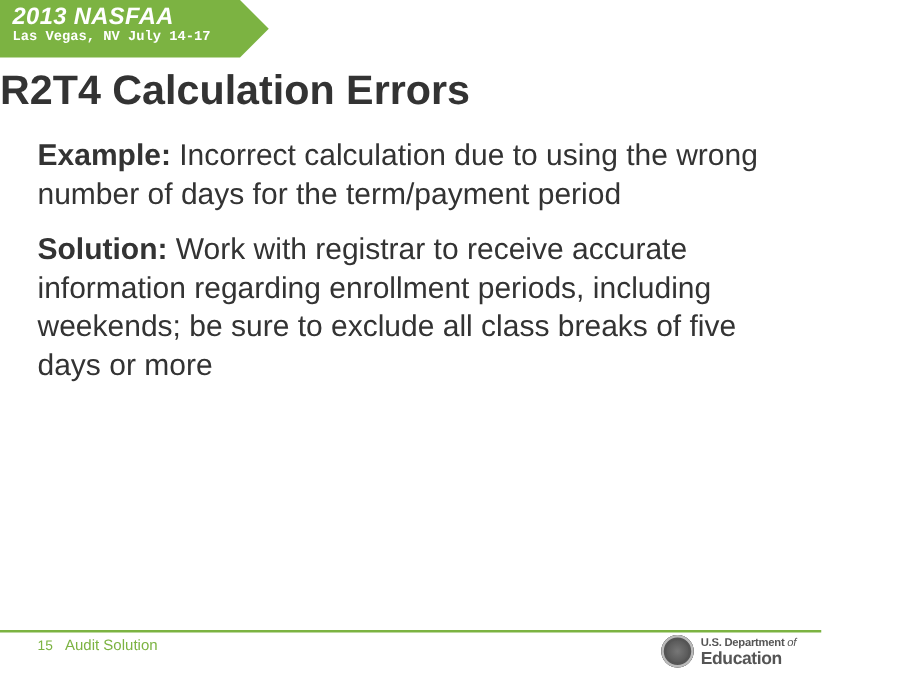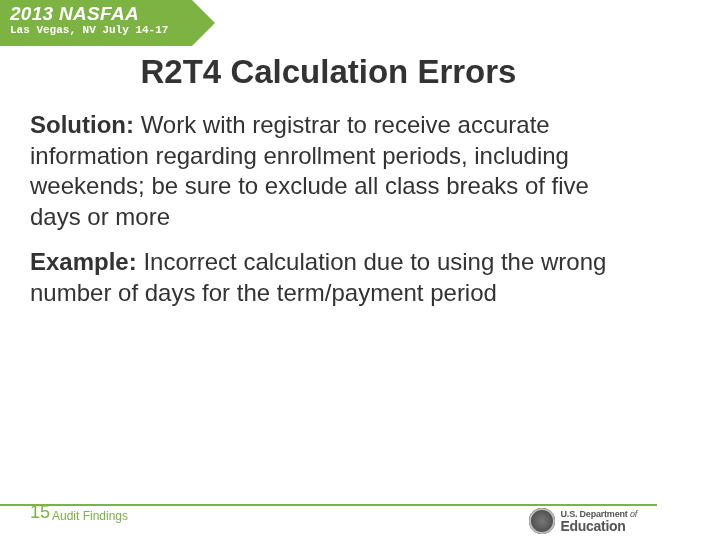--- a/index.html
+++ b/index.html
@@ -51,21 +51,21 @@
     font-size: 11px;
     font-weight: bold;
     line-height: 1.1;
     font-family: Liberation Mono, monospace;
   }
   .title {
     position: absolute;
     top: 53px;
     left: 0;
     right: 0;
-    text-align: center;
+    text-align: left;
     font-size: 33px;
     font-weight: bold;
     color: #333;
   }
   .body {
     position: absolute;
     top: 110px;
     left: 30px;
     right: 40px;
     color: #333;
@@ -90,21 +90,21 @@
     left: 0;
     right: 0;
     top: 12px;
     height: 2px;
     background: #7cb342;
   }
   .slide-num {
     position: absolute;
     left: 30px;
     bottom: 17px;
-    font-size: 18px;
+    font-size: 11px;
     color: #7cb342;
   }
   .footer-label {
     position: absolute;
     left: 52px;
     bottom: 17px;
     font-size: 12px;
     color: #7cb342;
   }
   .dept-logo {
@@ -149,31 +149,31 @@
 
   <div class="banner">
     <div class="conf">2013 NASFAA</div>
     <div class="loc">Las Vegas, NV July 14-17</div>
   </div>
 
   <div class="title">R2T4 Calculation Errors</div>
 
   <div class="body">
     <p>
-      <b>Solution:</b><span> Work with registrar to receive accurate information regarding enrollment periods, including weekends; be sure to exclude all class breaks of five days or more</span>
+      <b>Example:</b><span> Incorrect calculation due to using the wrong number of days for the term/payment period</span>
     </p>
     <p>
-      <b>Example:</b><span> Incorrect calculation due to using the wrong number of days for the term/payment period</span>
+      <b>Solution:</b><span> Work with registrar to receive accurate information regarding enrollment periods, including weekends; be sure to exclude all class breaks of five days or more</span>
     </p>
   </div>
 
   <div class="footer">
     <div class="footer-rule"></div>
     <div class="slide-num">15</div>
-    <div class="footer-label">Audit Findings</div>
+    <div class="footer-label">Audit Solution</div>
     <div class="dept-logo">
       <div class="seal"></div>
       <div class="txt">
         <div class="l1"><span>U.S. Department</span><span class="of"> of</span></div>
         <div class="l2">Education</div>
       </div>
     </div>
   </div>
 
 </div>

